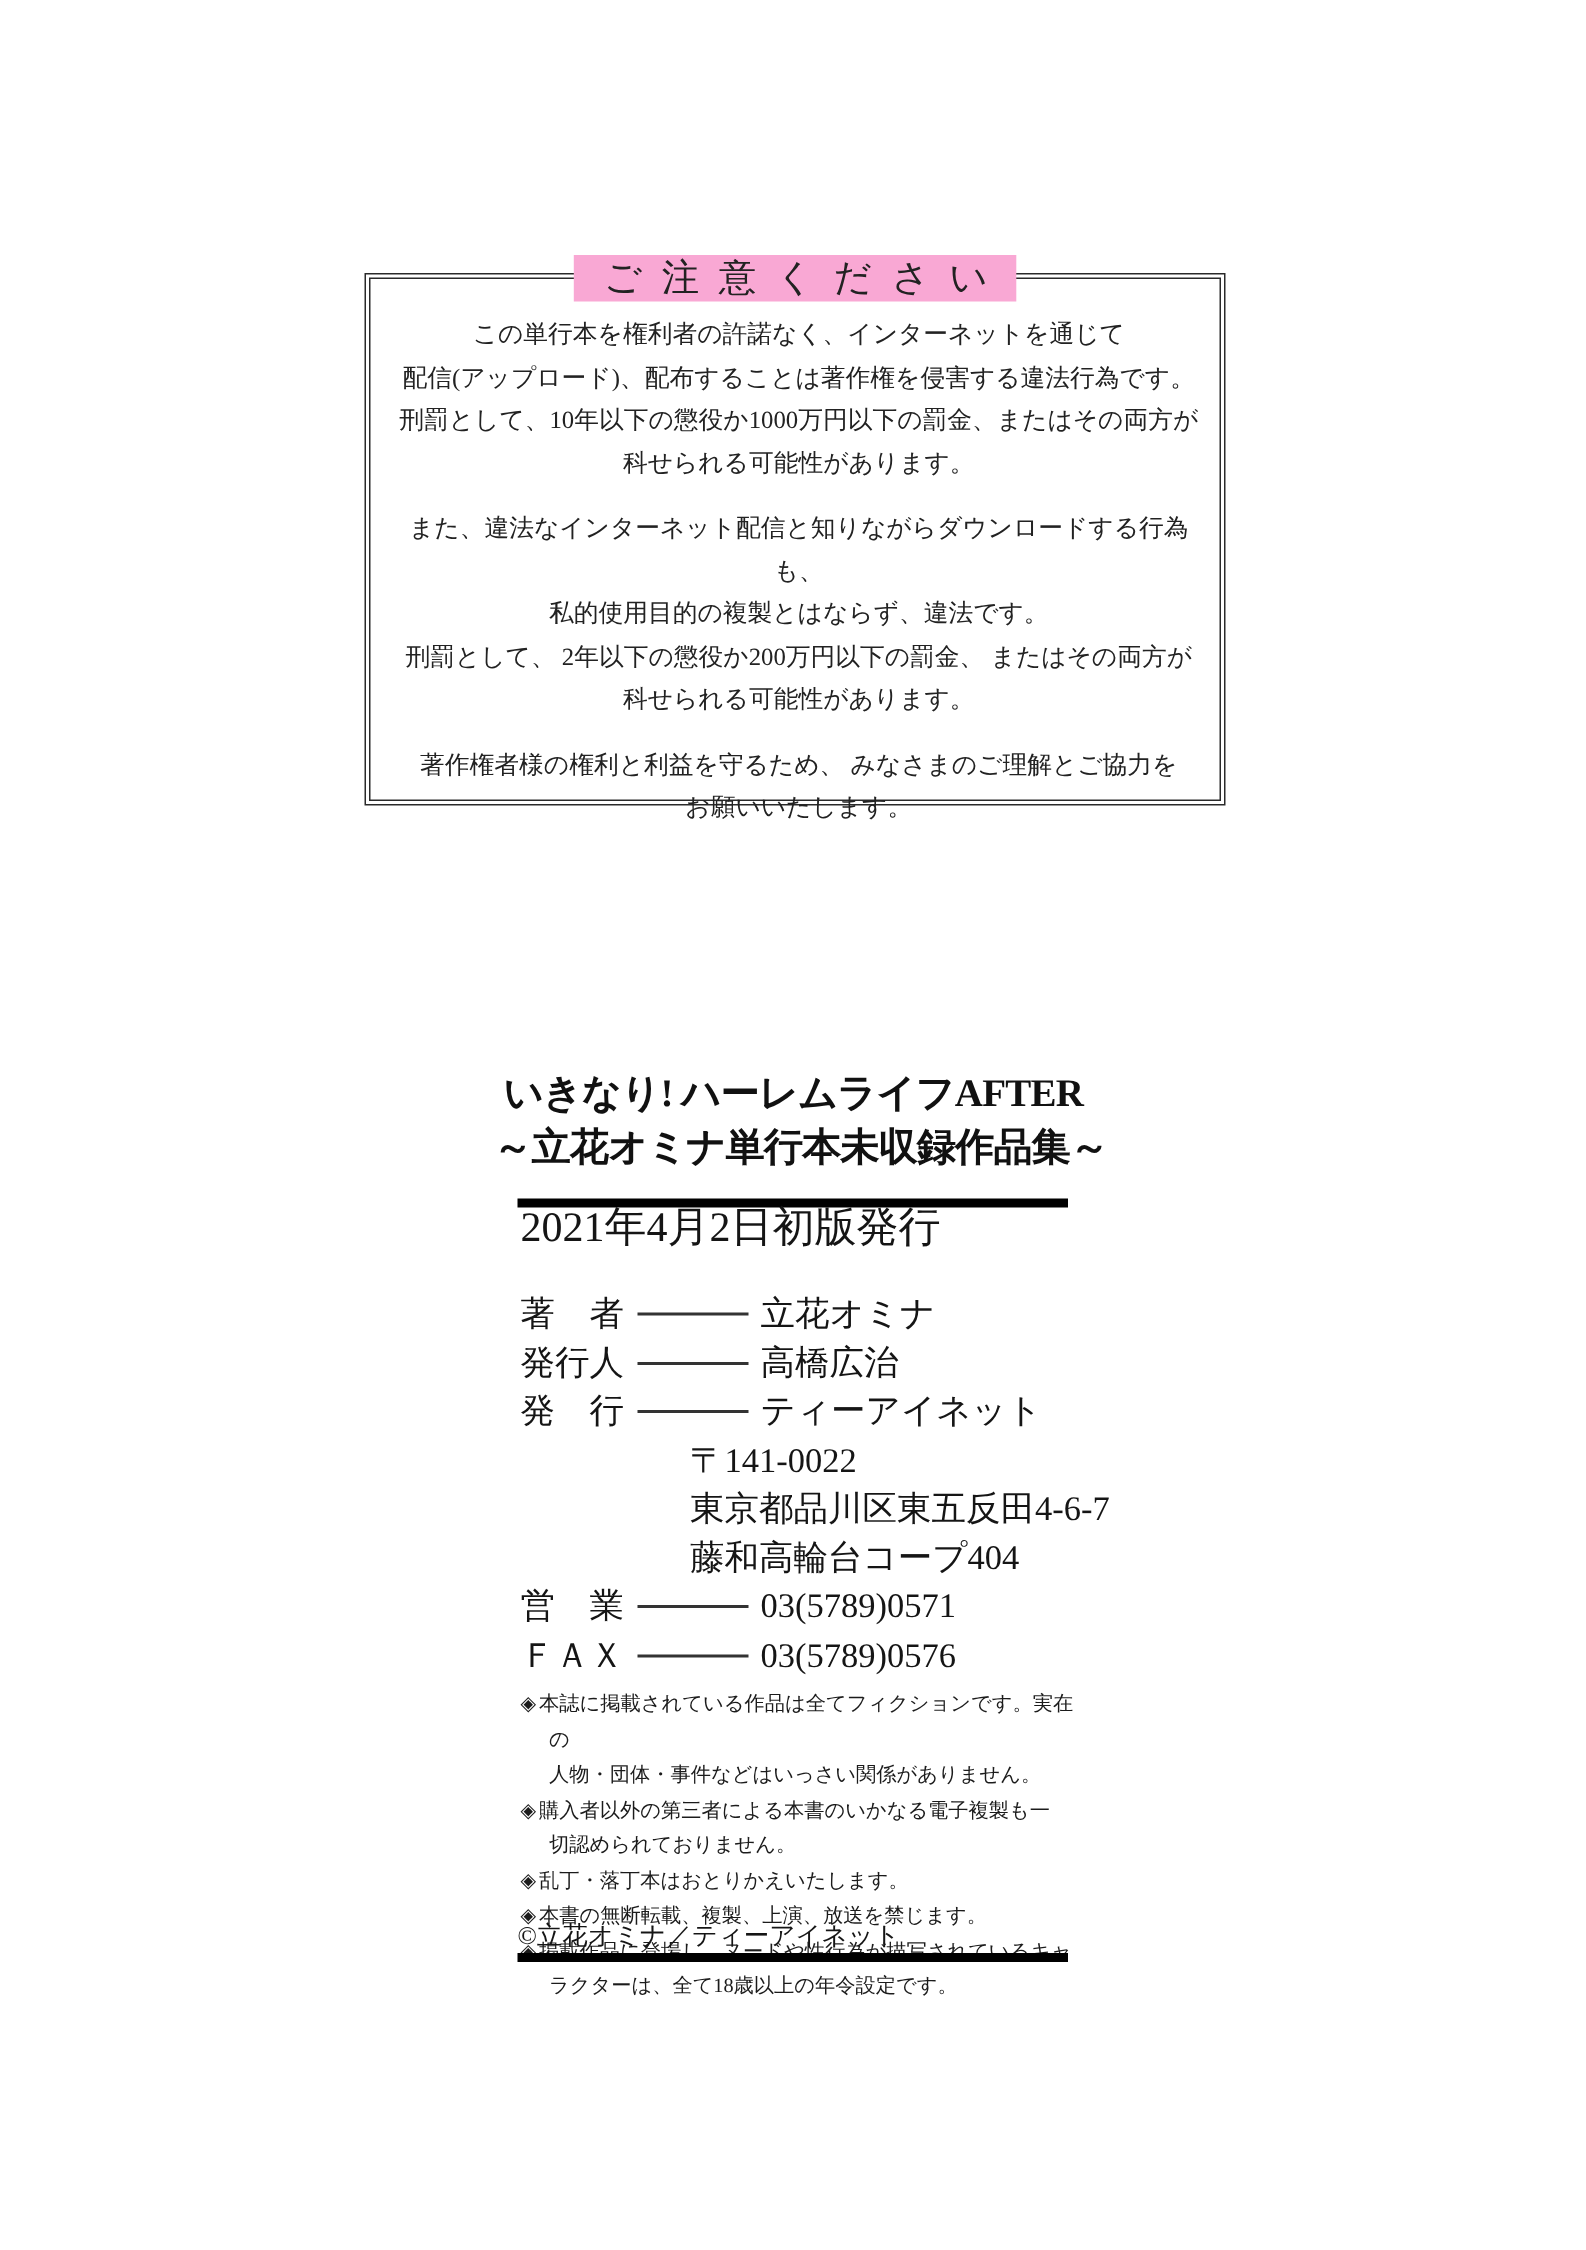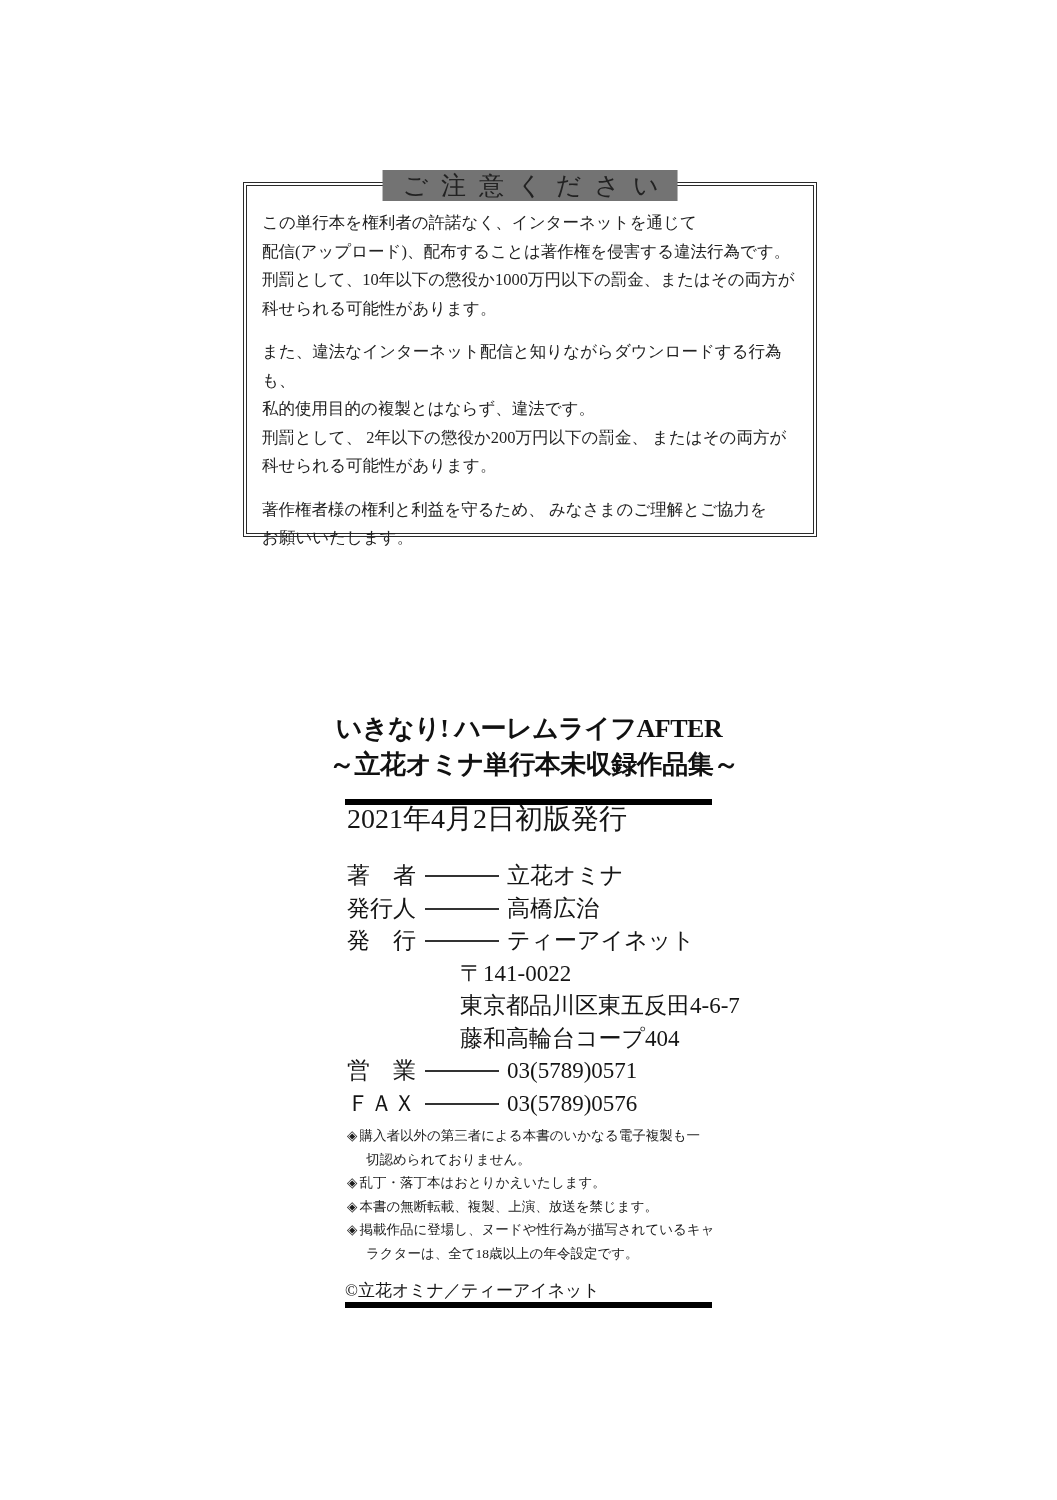--- a/index.html
+++ b/index.html
@@ -17,37 +17,38 @@
     position: absolute;
     left: 243px; top: 182px;
     width: 574px; height: 355px;
     box-sizing: border-box;
     border: 4px double #2a2a2a;
   }
   .notice-title {
     position: absolute;
     top: -16px; left: 50%;
     transform: translateX(-50%);
-    background: #737373;
+    background: #f9a8d4;
     white-space: nowrap;
     font-size: 25px;
     line-height: 31px;
     letter-spacing: 13px;
     padding: 0 6px 0 20px;
     color: #222;
   }
   .notice-body {
     padding: 23px 10px 0 15px;
     font-size: 16.5px;
     line-height: 28.5px;
     color: #222;
   }
   .notice-body p {
     margin: 0 0 15px 0;
     white-space: pre-line;
+    text-align: center;
   }
 
   
   .book-title-block {
     position: absolute;
     left: 329px; top: 711px;
     width: 400px;
     text-align: center;
     font-weight: bold;
     font-size: 26px;
@@ -178,20 +179,22 @@
     <span class="credit-label">営　業</span><span class="dash"></span><span>03(5789)0571</span>
   </div>
 
   <div class="credit-row">
     <span class="credit-label">ＦＡＸ</span><span class="dash"></span><span>03(5789)0576</span>
   </div>
 
 </div>
 
 <div class="notes">
+  <p class="note-item"><span class="note-bullet">◈</span><span class="note-text">本誌に掲載されている作品は全てフィクションです。実在の
+人物・団体・事件などはいっさい関係がありません。</span></p>
   <p class="note-item"><span class="note-bullet">◈</span><span class="note-text">購入者以外の第三者による本書のいかなる電子複製も一
 切認められておりません。</span></p>
   <p class="note-item"><span class="note-bullet">◈</span><span class="note-text">乱丁・落丁本はおとりかえいたします。</span></p>
   <p class="note-item"><span class="note-bullet">◈</span><span class="note-text">本書の無断転載、複製、上演、放送を禁じます。</span></p>
   <p class="note-item"><span class="note-bullet">◈</span><span class="note-text">掲載作品に登場し、ヌードや性行為が描写されているキャ
 ラクターは、全て18歳以上の年令設定です。</span></p>
 </div>
 
 <div class="thick-rule rule-bottom"></div>
 

